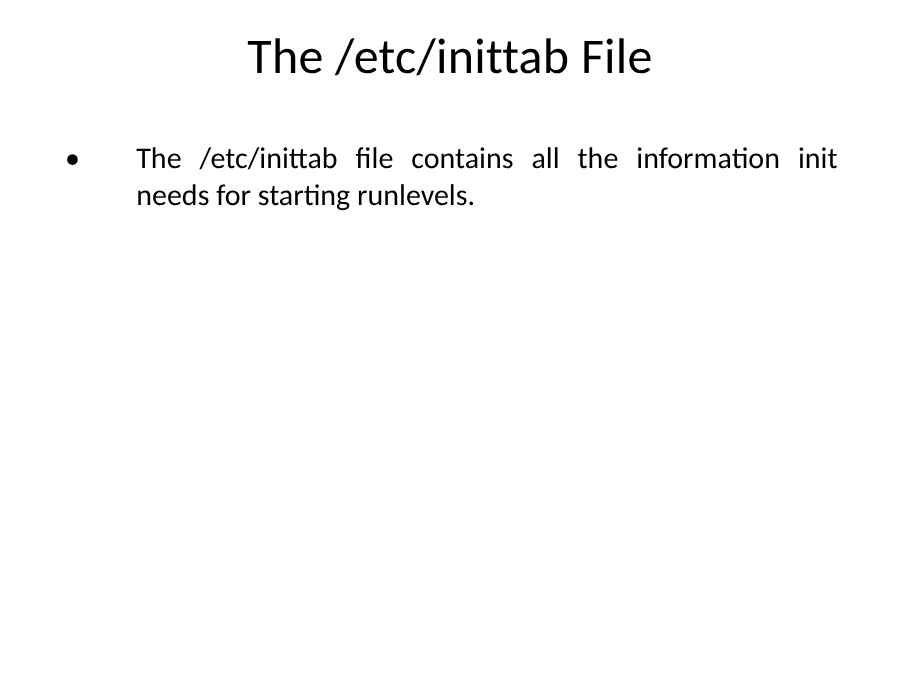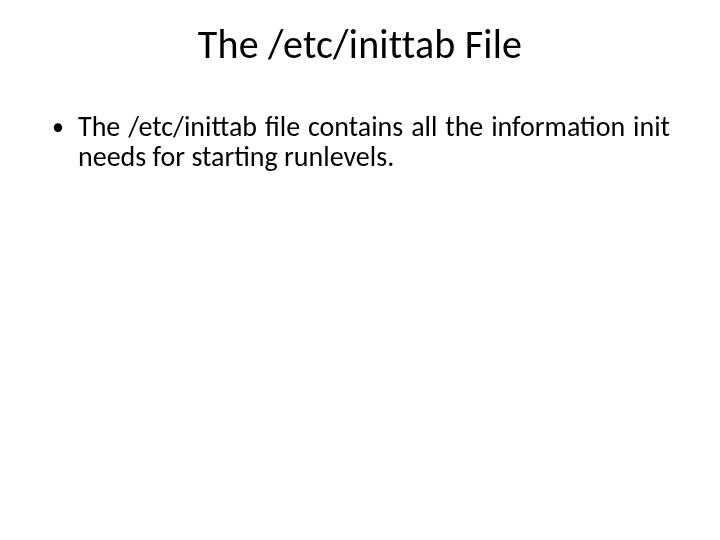--- a/index.html
+++ b/index.html
@@ -40,24 +40,25 @@
   .bullet {
     width: 26px;
     flex: 0 0 26px;
     font-size: 24px;
     line-height: 30px;
     text-align: left;
     padding-left: 2px;
   }
   .bullet-text {
     flex: 1 1 auto;
-    font-size: 28px;
+    font-size: 24px;
     line-height: 30px;
     text-align: justify;
     text-align-last: left;
+    margin-left: 31px;
   }
 </style>
 </head>
 <body>
 
 <div class="slide">
   <div class="title">The /etc/inittab File</div>
 
   <div class="body">
     <div class="bullet-row">

